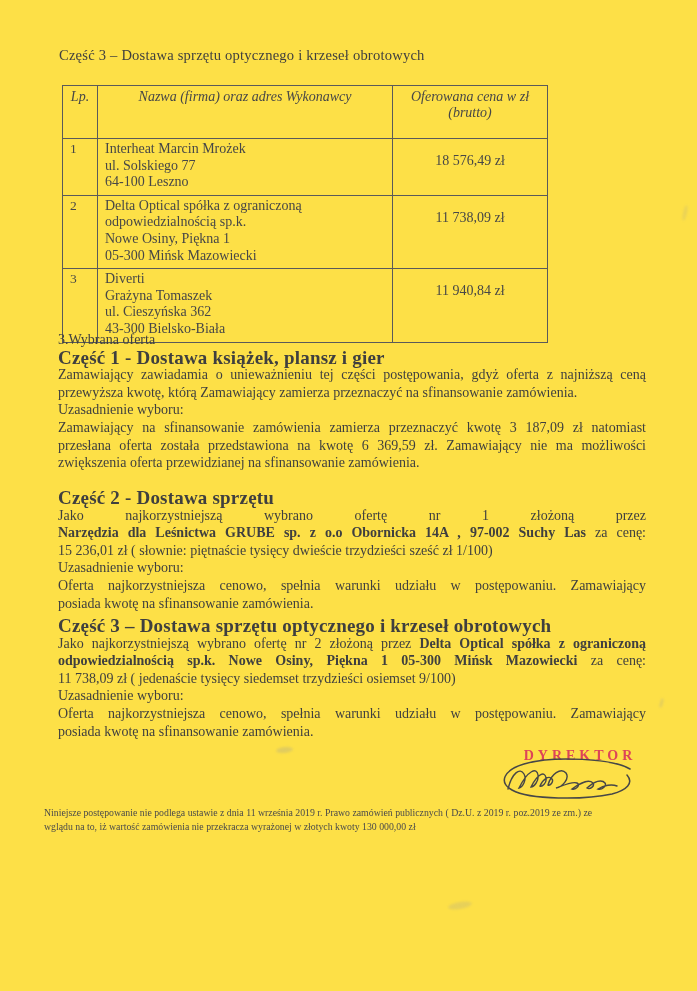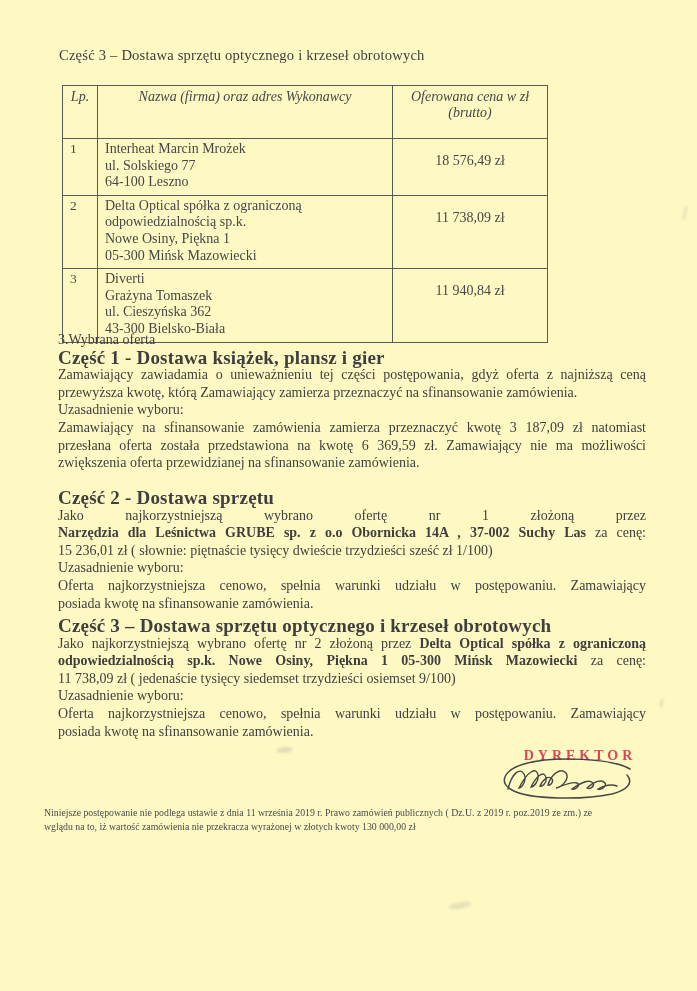--- a/index.html
+++ b/index.html
@@ -1,18 +1,18 @@
 <!DOCTYPE html>
 <html lang="pl" style="--accent: #dd4558;"><head>
 <meta charset="utf-8">
 <style>
   html,body { margin:0; padding:0; background:#ffffff; }
   .page {
     position:relative; width:697px; height:991px;
-    background:#fef9c3;
+    background:#fde047;
     font-family:"Liberation Serif", serif;
     color:#3f3f3f;
     overflow:hidden;
   }
 
   
   .top-heading { position:absolute; left:59px; top:47px; font-size:14.6px; letter-spacing:.2px; }
 
   
   .offers { position:absolute; left:62px; top:85px; border-collapse:collapse; font-size:14px; color:#474747; }
@@ -109,21 +109,21 @@
     <div>Uzasadnienie wyboru:</div>
     <div class="jline">Zamawiający na sfinansowanie zamówienia zamierza  przeznaczyć kwotę 3 187,09 zł  natomiast</div>
     <div class="jline">przesłana oferta została przedstawiona  na kwotę  6 369,59 zł. Zamawiający nie ma możliwości</div>
     <div>zwiększenia oferta przewidzianej na sfinansowanie zamówienia.</div>
   </div>
 
   <div class="sec sec2">
     <div class="sec-h">Część 2 -  Dostawa sprzętu</div>
     <div class="jline">Jako najkorzystniejszą wybrano ofertę nr 1 złożoną przez</div>
     <div class="jline">
-      <span class="bold">Narzędzia dla Leśnictwa GRUBE   sp. z o.o Obornicka 14A , 37-002 Suchy Las</span>
+      <span class="bold">Narzędzia dla Leśnictwa GRUBE   sp. z o.o Obornicka 14A , 97-002 Suchy Las</span>
       <span>za cenę:</span>
     </div>
     <div>15 236,01 zł ( słownie: piętnaście tysięcy dwieście trzydzieści sześć zł 1/100)</div>
     <div>Uzasadnienie wyboru:</div>
     <div class="jline">Oferta najkorzystniejsza cenowo, spełnia warunki udziału w postępowaniu. Zamawiający</div>
     <div>posiada kwotę na sfinansowanie zamówienia.</div>
   </div>
 
   <div class="sec sec3">
     <div class="sec-h">Część 3 – Dostawa sprzętu optycznego i krzeseł obrotowych</div>

